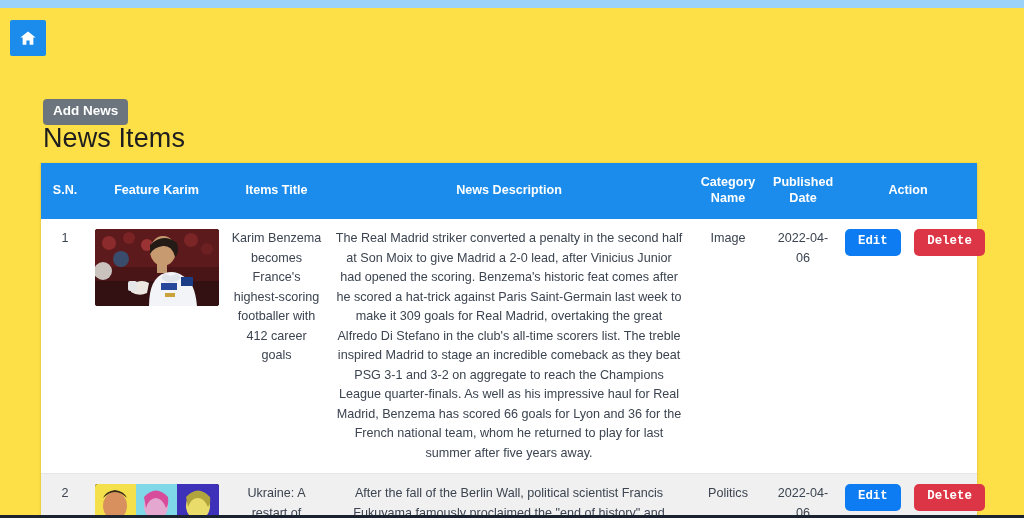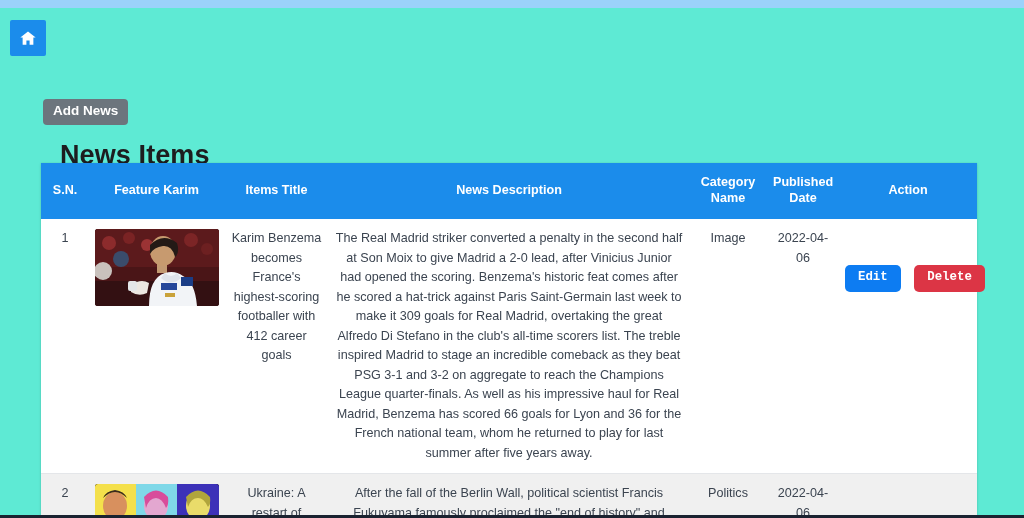--- a/index.html
+++ b/index.html
@@ -9,21 +9,21 @@
     overflow: hidden;
     background: #ffffff;
     font-family: "Liberation Sans", sans-serif;
     -webkit-font-smoothing: antialiased;
   }
 
   #viewport {
     position: relative;
     width: 1024px;
     height: 518px;
-    background: #5eead4;
+    background: #fde047;
     overflow: hidden;
   }
 
   
   .top-bar {
     position: absolute;
     top: 0; left: 0;
     width: 1024px;
     height: 8px;
     background: #9bd2fa;
@@ -63,23 +63,23 @@
     font-weight: bold;
     font-family: "Liberation Sans", sans-serif;
     padding: 5px 10px 6px 10px;
     line-height: 1.1;
     cursor: pointer;
   }
 
   .page-title {
     position: absolute;
     top: 123px; left: 43px;
-    margin: 17px;
+    margin: 0;
     font-size: 27px;
-    font-weight: bold;
+    font-weight: normal;
     color: #1d1d1f;
     letter-spacing: 0.1px;
     font-family: "Liberation Sans", sans-serif;
   }
 
   
   .table-wrap {
     position: absolute;
     top: 163px;
     left: 41px;
@@ -154,21 +154,21 @@
     color: #ffffff;
     font-size: 12.4px;
     font-weight: bold;
     font-family: Liberation Mono, monospace;
     padding: 6px 13px 7px 13px;
     cursor: pointer;
     line-height: 1.1;
     display: inline-block;
   }
   .btn-edit   { background: #0d7cf2; margin-right: 10px; }
-  .btn-delete { background: #dc3545; margin-top: 36px; }
+  .btn-delete { background: #dc3545; }
 
   .actions-cell { white-space: nowrap; padding-top: 11px; }
 
   
   .bottom-cut {
     position: absolute;
     left: 0; bottom: 0;
     width: 1024px; height: 3px;
     background: #1a2230;
   }

